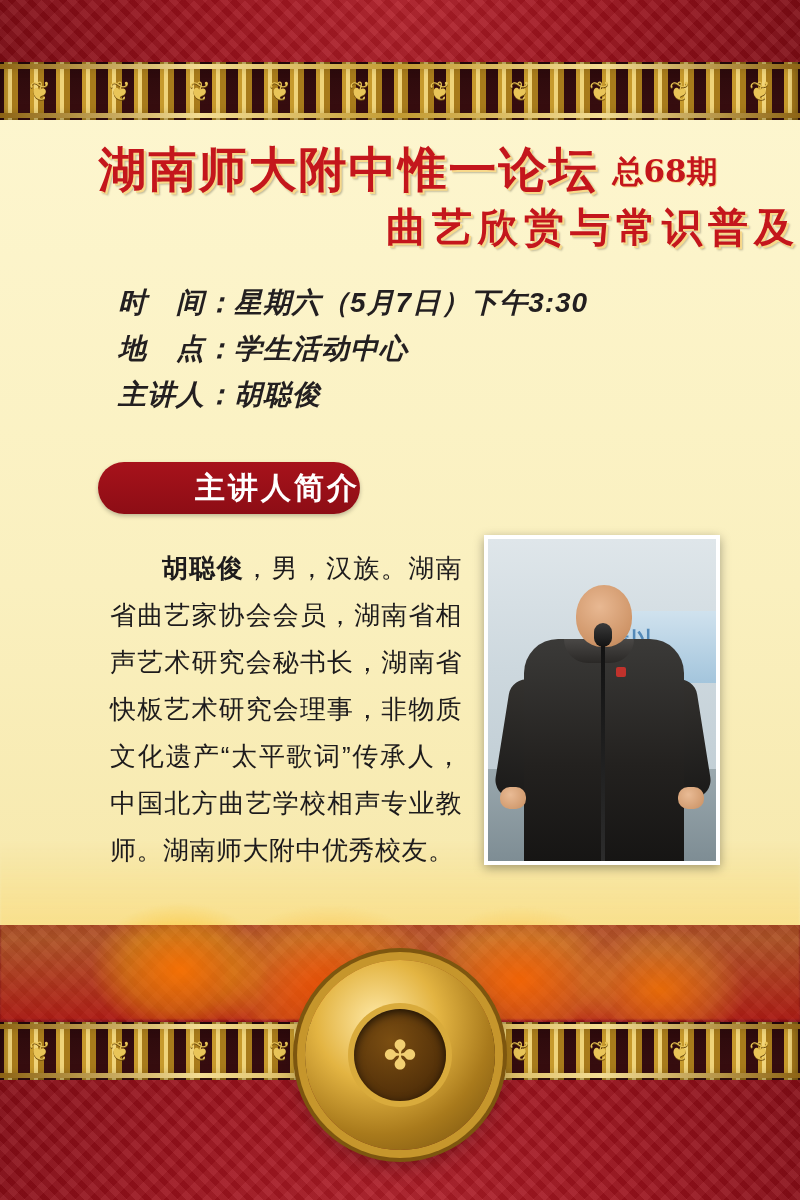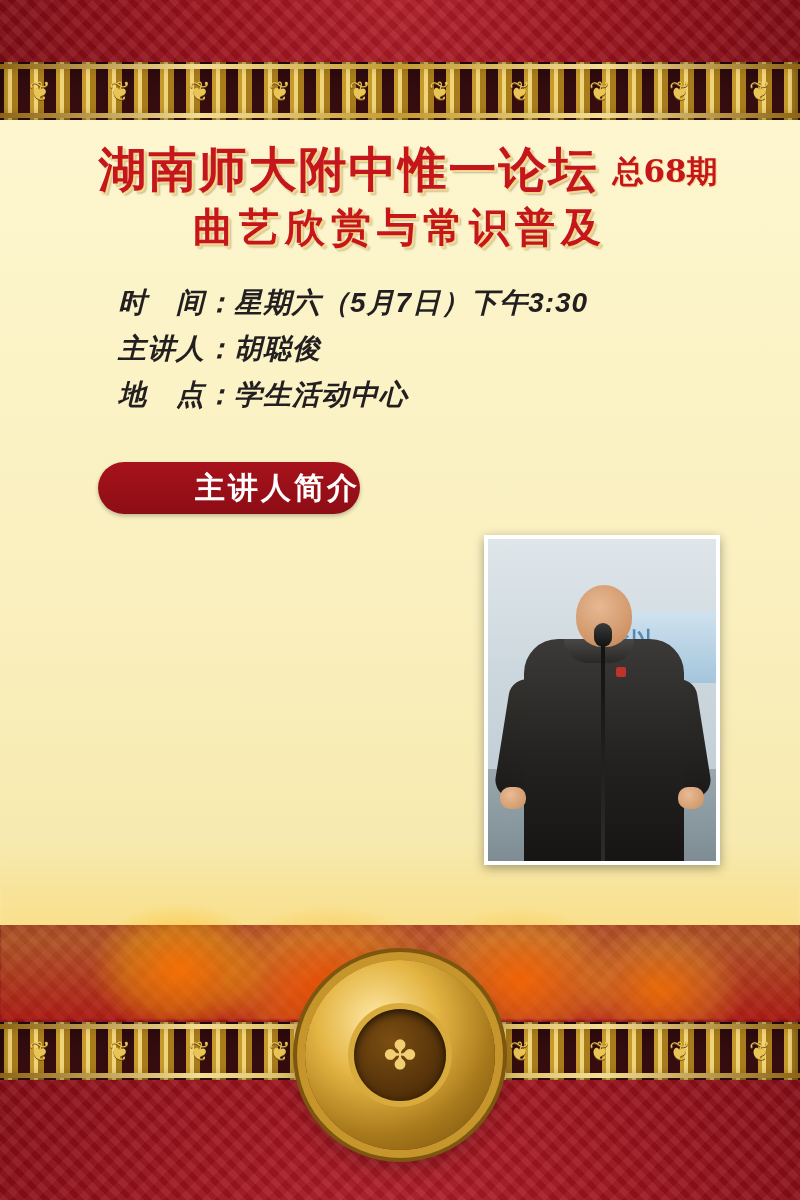--- a/index.html
+++ b/index.html
@@ -159,21 +159,21 @@
     font-size: 31px;
     color: #c4161c;
     margin-left: 14px;
     vertical-align: 4px;
     text-shadow: 1px 1px 0 #f7d98a;
   }
   .subtitle {
     position: absolute;
     left: 0; top: 200px;
     width: 800px;
-    text-align: center;
+    text-align: right;
     font-family: "DejaVu Serif", "Liberation Serif", serif;
     font-weight: bold;
     font-size: 40px;
     letter-spacing: 6px;
     color: #c4161c;
     text-shadow: 2px 2px 0 #f7d98a, 3px 3px 2px rgba(0,0,0,0.22);
   }
 
   
   .info {
@@ -367,31 +367,34 @@
     <span class="title-main">湖南师大附中惟一论坛</span><span class="title-issue">总68期</span>
   </div>
 
   <div class="subtitle">曲艺欣赏与常识普及</div>
 
   <div class="info">
     <div class="info-line">
       <span class="info-label">时　间：</span><span class="info-value">星期六（5月7日）下午3:30</span>
     </div>
     <div class="info-line">
+      <span class="info-label">地　点：</span><span class="info-value">学生活动中心</span>
+    </div>
+    <div class="info-line">
       <span class="info-label">主讲人：</span><span class="info-value">胡聪俊</span>
     </div>
-    <div class="info-line">
-      <span class="info-label">地　点：</span><span class="info-value">学生活动中心</span>
-    </div>
   </div>
 
   <div class="pill">
     <div class="pill-text">主讲人简介</div>
   </div>
 
+  <div class="bio">
+    <b>胡聪俊</b><span>，男，汉族。湖南省曲艺家协会会员，湖南省相声艺术研究会秘书长，湖南省快板艺术研究会理事，非物质文化遗产“太平歌词”传承人，中国北方曲艺学校相声专业教师。湖南师大附中优秀校友。</span>
+  </div>
 
   <div class="photo">
     <div class="photo-screen"></div>
     <div class="photo-screen-text">我以</div>
     <div class="photo-floor"></div>
     <div class="person-arm-l"></div>
     <div class="person-arm-r"></div>
     <div class="person-body"></div>
     <div class="collar"></div>
     <div class="badge-dot"></div>

